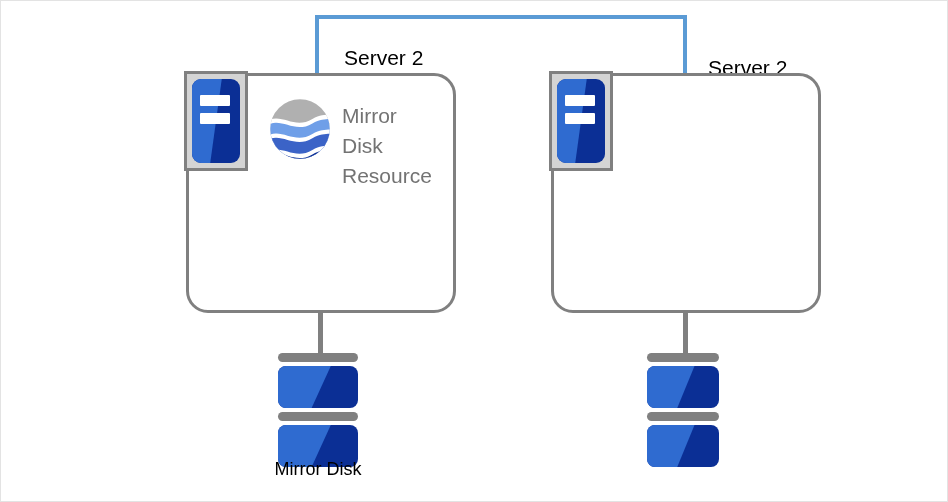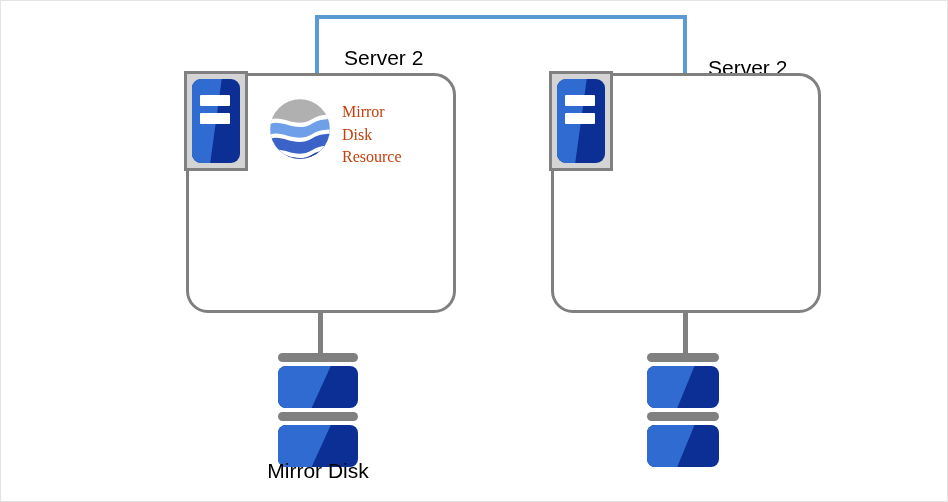--- a/index.html
+++ b/index.html
@@ -82,25 +82,24 @@
 
   
   .globe-icon {
     position: absolute;
     width: 62px;
     height: 62px;
   }
 
   .resource-label {
     position: absolute;
-    font-size: 16px;
-    color: #c2410c;
+    font-size: 21px;
+    color: #737373;
     line-height: 1.42;
     white-space: pre-line;
-    font-family: Liberation Serif, serif;
   }
 
   
   .disk-link {
     position: absolute;
     width: 5px;
     background: #808080;
   }
 
   
@@ -122,21 +121,21 @@
   .disk-slab::before {
     content: "";
     position: absolute;
     left: 0; top: 0;
     width: 100%; height: 100%;
     background: #2f6bd0;
     clip-path: polygon(0% 0%, 66% 0%, 42% 100%, 0% 100%);
   }
   .disk-caption {
     position: absolute;
-    font-size: 21px;
+    font-size: 18px;
     color: #000000;
     white-space: nowrap;
     text-align: center;
     line-height: 1;
   }
 </style>
 </head>
 <body>
 
 <div id="canvas">

